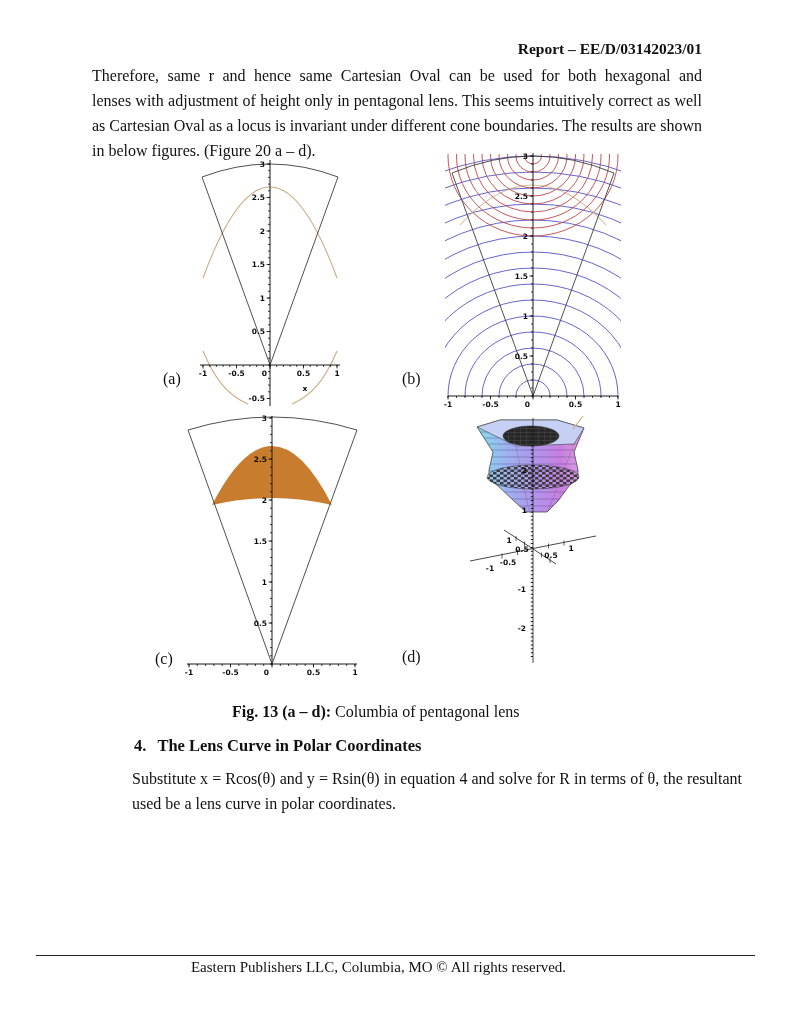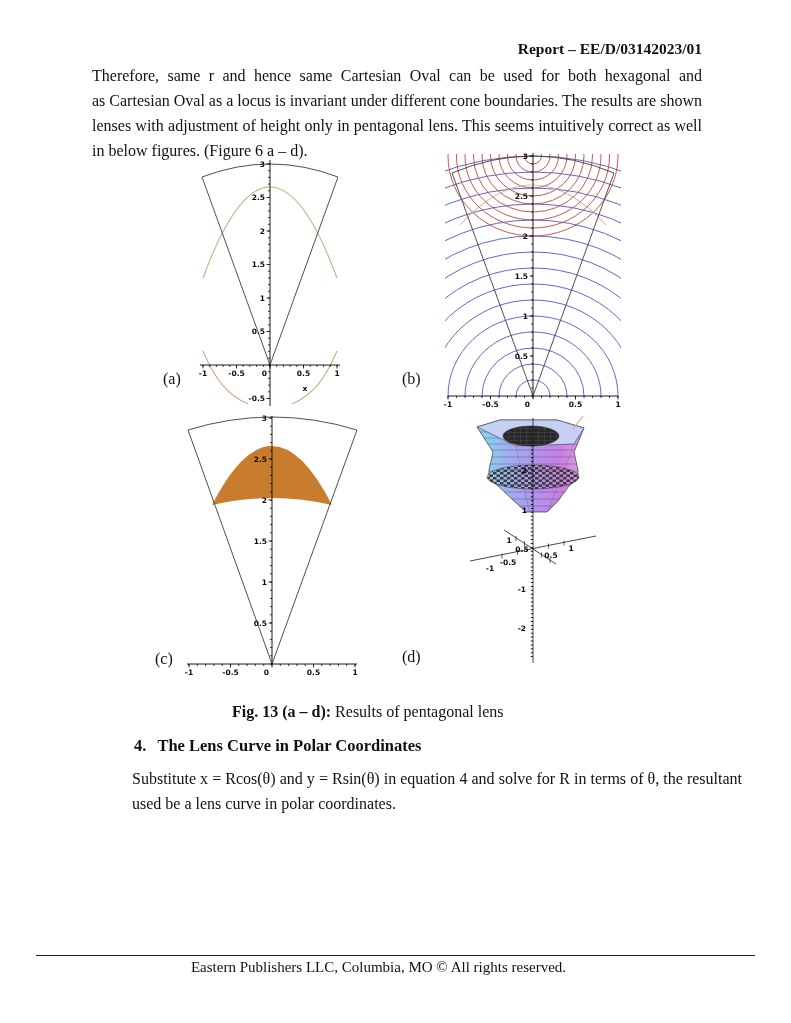--- a/index.html
+++ b/index.html
@@ -47,23 +47,23 @@
 </style>
 </head>
 <body>
 
 <div class="page">
 
   <div class="abs hdr">Report – EE/D/03142023/01</div>
 
   <div class="abs para p1">
     <div>Therefore, same r and hence same Cartesian Oval can be used for both hexagonal and pentagonal</div>
+    <div>lenses with adjustment of height only in pentagonal lens. This seems intuitively correct as well</div>
     <div>as Cartesian Oval as a locus is invariant under different cone boundaries. The results are shown</div>
-    <div>lenses with adjustment of height only in pentagonal lens. This seems intuitively correct as well</div>
-    <div>in below figures. (Figure 6 a – d).</div>
+    <div>in below figures. (Figure 20 a – d).</div>
   </div>
 
   <svg style="left:155px; top:148px;" width="250" height="262" viewBox="0 0 250 262">
     <path class="tan" d="M48,130 Q115,-52 182,130"></path>
     <path class="tan" d="M48,203 C60,231 72,247 93,256"></path>
     <path class="tan" d="M182,203 C170,231 158,247 137,256"></path>
     <g>
       <path class="cone" d="M115,217 L47,29 M115,217 L183,29"></path>
       <path class="cone" d="M47,29 Q115,3 183,29"></path>
     </g>
@@ -404,21 +404,21 @@
     <text x="60" y="159" text-anchor="middle">-1</text>
     <text x="78" y="153" text-anchor="middle">-0.5</text>
     <text x="121" y="146" text-anchor="middle">0.5</text>
     <text x="141" y="139" text-anchor="middle">1</text>
     <text x="79" y="131" text-anchor="middle">1</text>
     <text x="92" y="140" text-anchor="middle">0.5</text>
   </svg>
   <div class="abs figlab" style="left:402px; top:648px;">(d)</div>
 
   <div class="abs caption">
-    <b>Fig. 13 (a – d):</b><span> Results of pentagonal lens</span>
+    <b>Fig. 13 (a – d):</b><span> Columbia of pentagonal lens</span>
   </div>
 
   <div class="abs heading">
     <span>4.</span><span class="ttl">The Lens Curve in Polar Coordinates</span>
   </div>
 
   <div class="abs para p2">
     <div>Substitute x = Rcos(θ) and y = Rsin(θ) in equation 4 and solve for R in terms of θ, the resultant</div>
     <div>used be a lens curve in polar coordinates.</div>
   </div>

